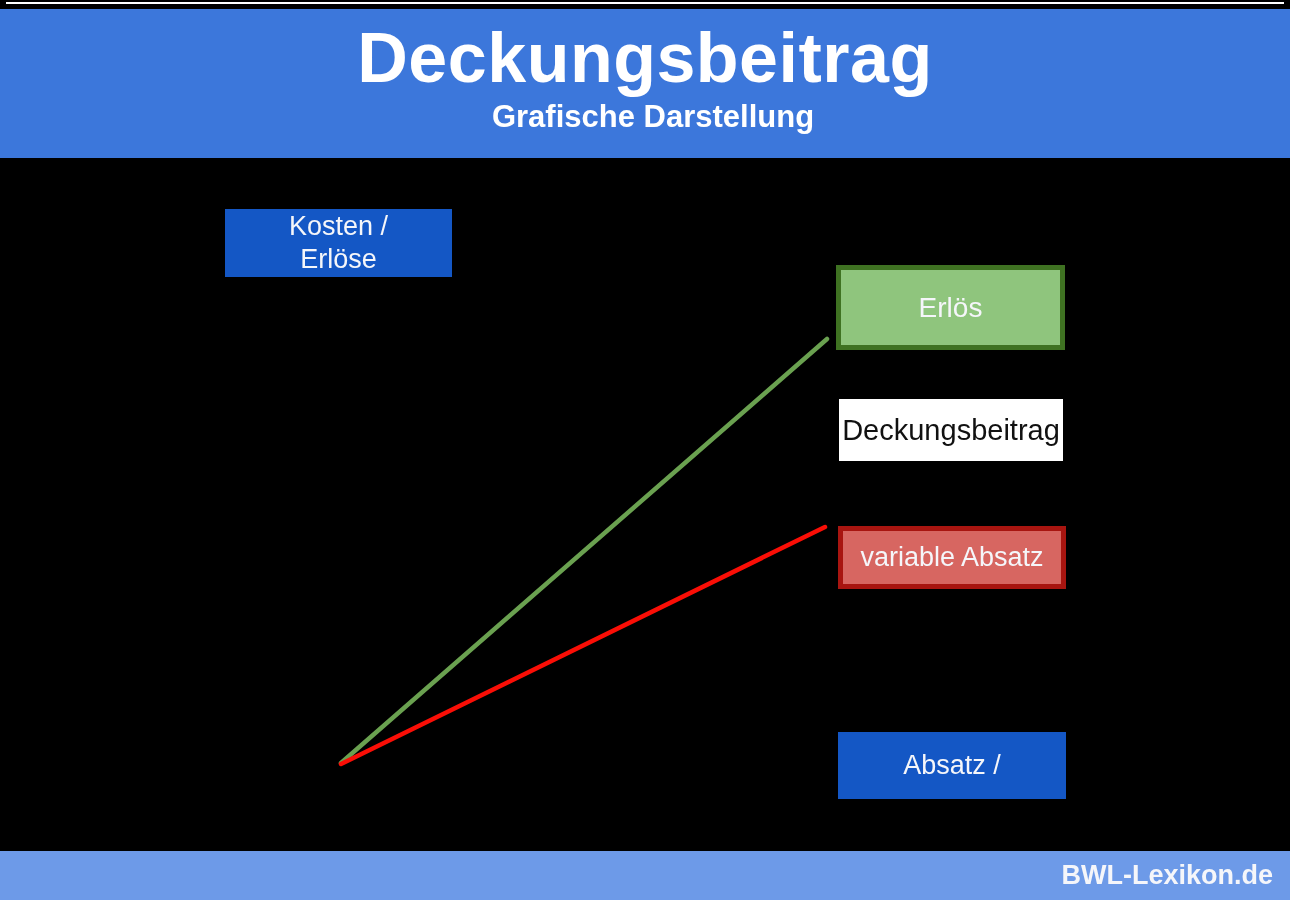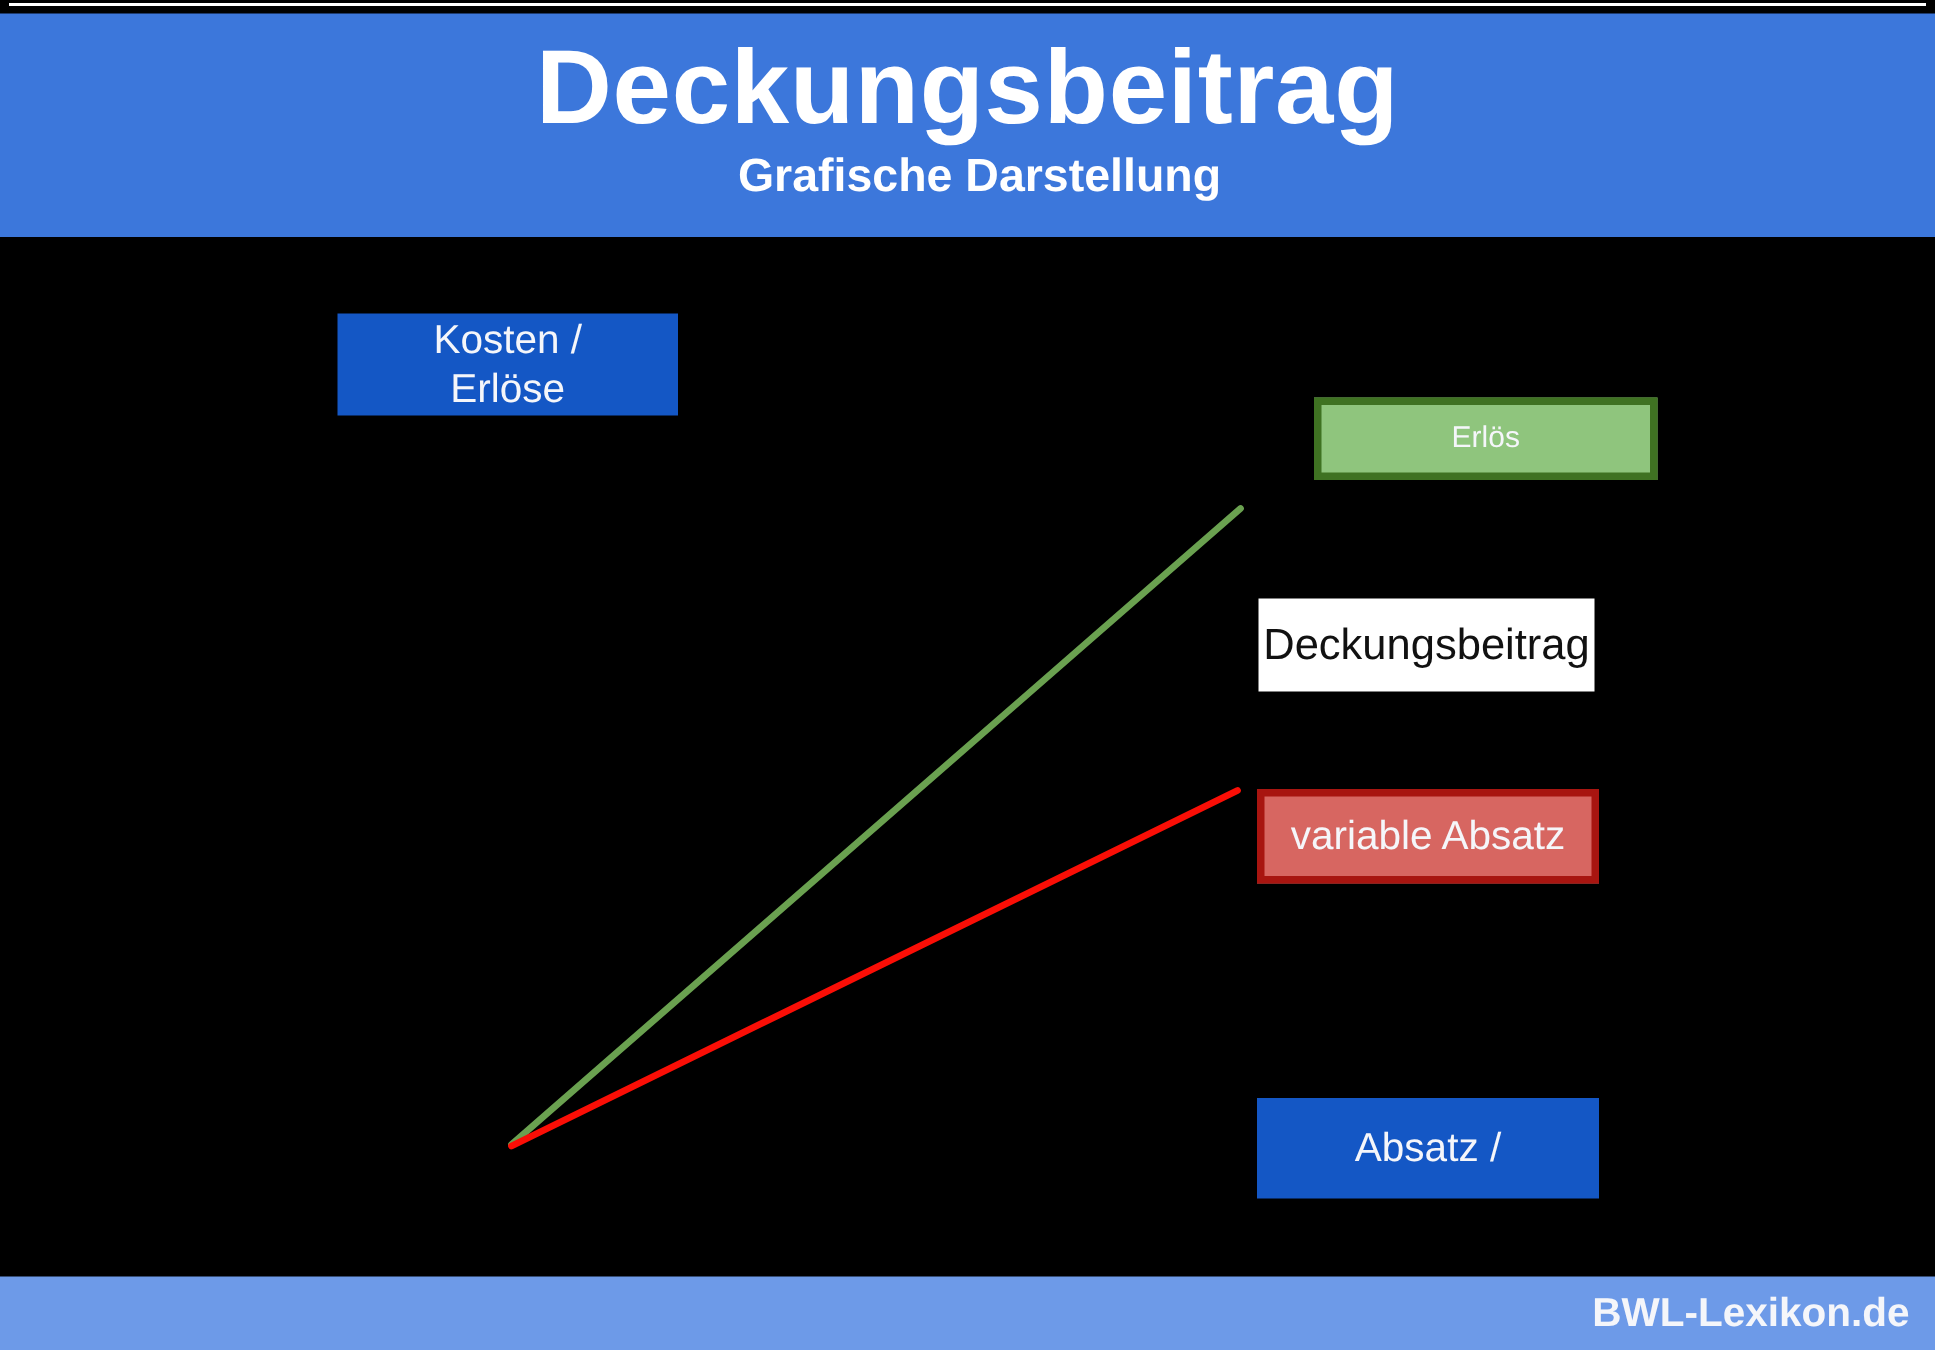--- a/index.html
+++ b/index.html
@@ -46,25 +46,24 @@
     display:flex;flex-direction:column;align-items:center;justify-content:center;
     text-align:center;color:var(--text_light);
   }
   .box span{display:block;}
   .box-kosten{
     left:225px;top:209px;width:227px;height:68px;
     background:var(--label_box_bg);
     font-size:27px;line-height:33px;
   }
   .box-erloes{
-    left:836px;top:265px;width:229px;height:55px;
+    left:836px;top:265px;width:229px;height:85px;
     background:var(--erloes_fill);
     border:5px solid var(--erloes_border);
-    font-size:20px;
-    margin-left:40px;
+    font-size:28px;
   }
   .box-deckungsbeitrag{
     left:839px;top:399px;width:224px;height:62px;
     background:var(--deckungsbeitrag_bg);
     color:#111111;
     font-size:29px;
   }
   .box-variable-kosten{
     left:838px;top:526px;width:228px;height:63px;
     background:var(--variable_kosten_fill);

